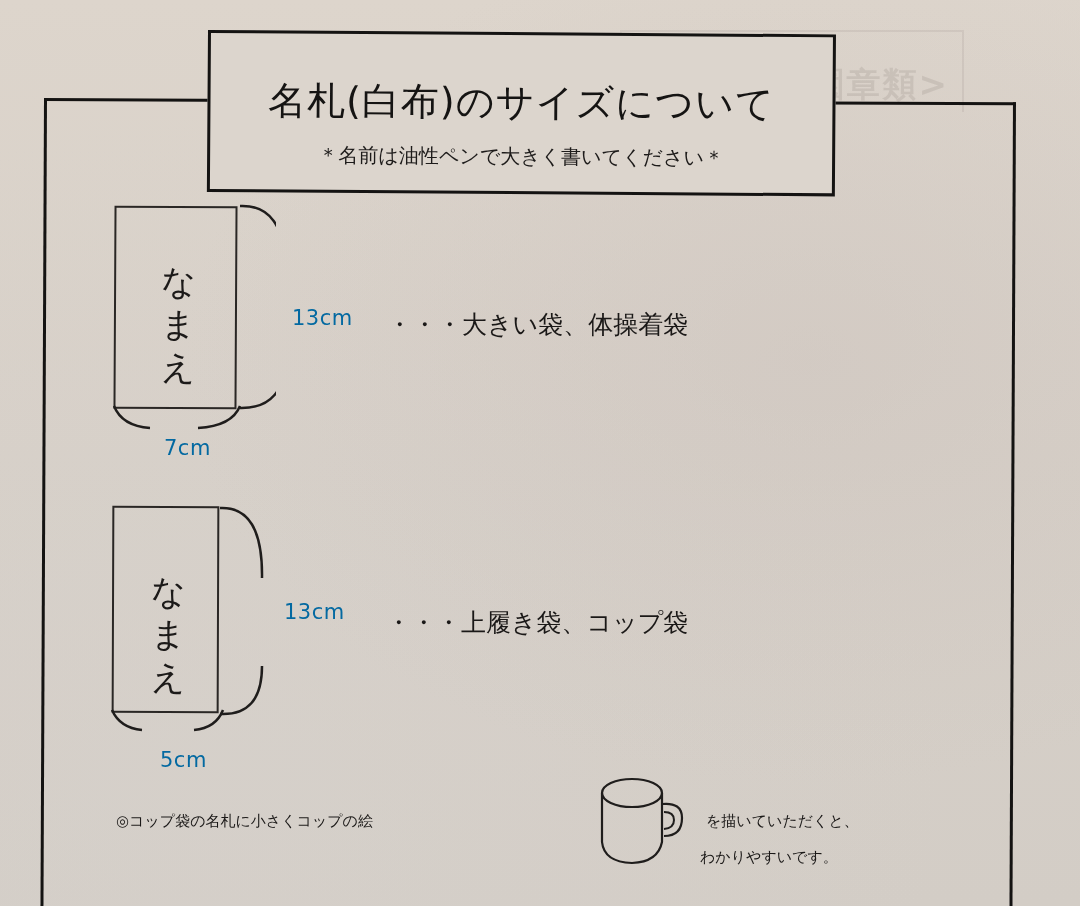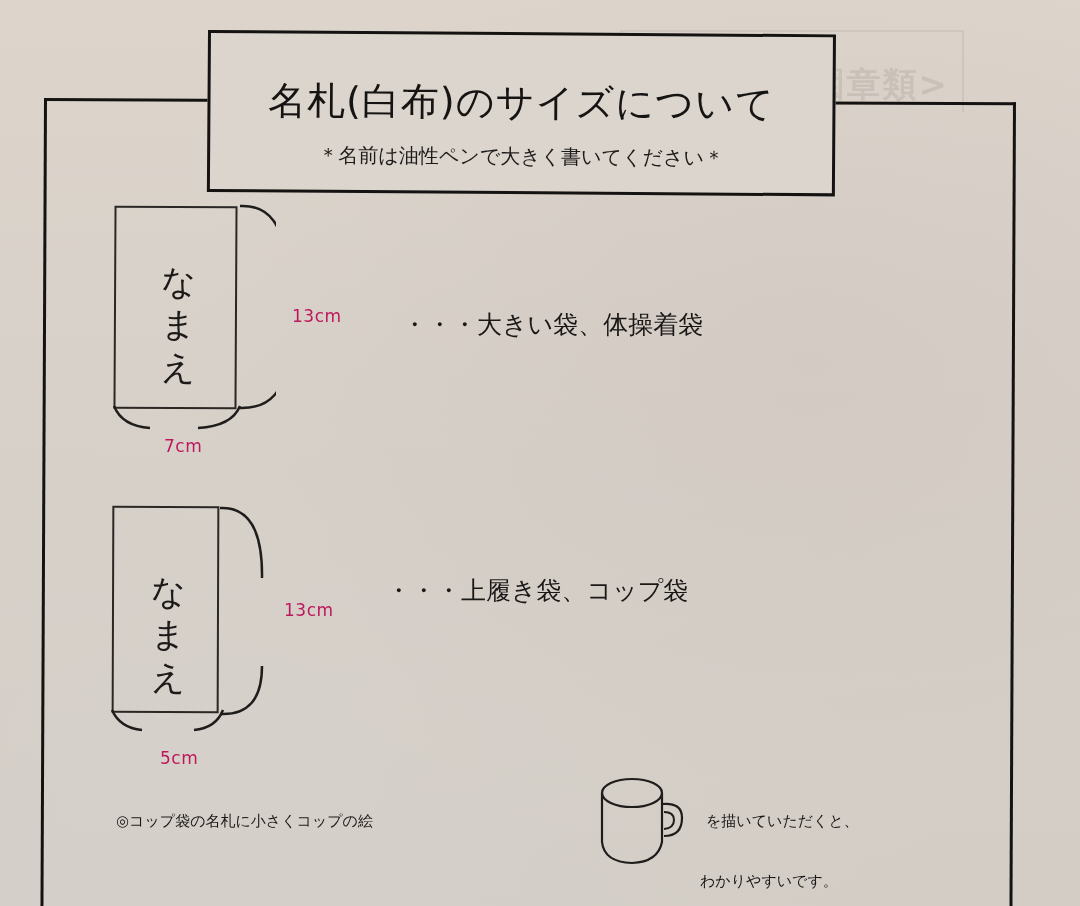--- a/index.html
+++ b/index.html
@@ -87,22 +87,22 @@
     text-orientation: upright;
     font-size: 34px;
     letter-spacing: 4px;
     color: #1c1a19;
   }
   .bracket {
     position: absolute;
   }
   .dim-label {
     position: absolute;
-    font-size: 17px;
-    color: #be185d;
+    font-size: 21px;
+    color: #0369a1;
     letter-spacing: 0.5px;
   }
   .usage-label {
     position: absolute;
     font-size: 25px;
     color: #1a1817;
     white-space: nowrap;
   }
   .note-line {
     position: absolute;
@@ -137,43 +137,43 @@
   <svg class="bracket" style="left:236px; top:204px;" width="40" height="210">
     <path d="M4 2 Q48 0 50 65" stroke="#1f1d1c" stroke-width="2.5" fill="none"></path>
     <path d="M50 150 Q50 205 4 204" stroke="#1f1d1c" stroke-width="2.5" fill="none"></path>
   </svg>
   <svg class="bracket" style="left:112px; top:404px;" width="130" height="30">
     <path d="M2 2 Q10 22 38 24" stroke="#1f1d1c" stroke-width="2.5" fill="none"></path>
     <path d="M86 24 Q120 22 128 2" stroke="#1f1d1c" stroke-width="2.5" fill="none"></path>
   </svg>
   <div class="dim-label" style="left:292px; top:306px;">13cm</div>
   <div class="dim-label" style="left:164px; top:436px;">7cm</div>
-  <div class="usage-label" style="left:402px; top:308px;">・・・大きい袋、体操着袋</div>
+  <div class="usage-label" style="left:387px; top:308px;">・・・大きい袋、体操着袋</div>
 </div>
 
 <div>
   <div class="label-card" style="left:112px; top:506px; width:107px; height:207px; transform: rotate(0.2deg);">
     <div class="card-name" style="left:32px; top:44px;">なまえ</div>
   </div>
   <svg class="bracket" style="left:218px; top:506px;" width="50" height="220">
     <path d="M2 2 Q45 0 44 72" stroke="#1f1d1c" stroke-width="2.5" fill="none"></path>
     <path d="M44 160 Q44 210 2 208" stroke="#1f1d1c" stroke-width="2.5" fill="none"></path>
   </svg>
   <svg class="bracket" style="left:110px; top:708px;" width="115" height="30">
     <path d="M2 2 Q10 20 32 22" stroke="#1f1d1c" stroke-width="2.5" fill="none"></path>
     <path d="M84 22 Q106 20 113 2" stroke="#1f1d1c" stroke-width="2.5" fill="none"></path>
   </svg>
   <div class="dim-label" style="left:284px; top:600px;">13cm</div>
   <div class="dim-label" style="left:160px; top:748px;">5cm</div>
-  <div class="usage-label" style="left:386px; top:574px;font-family:Liberation Serif, serif;">・・・上履き袋、コップ袋</div>
+  <div class="usage-label" style="left:386px; top:606px;font-family:Liberation Serif, serif;">・・・上履き袋、コップ袋</div>
 </div>
 
 <div>
   <div class="note-line" style="left:116px; top:812px;">◎コップ袋の名札に小さくコップの絵</div>
   <svg class="cup" width="96" height="92" viewBox="0 0 96 92">
     <ellipse cx="34" cy="17" rx="30" ry="14" fill="none" stroke="#1f1d1c" stroke-width="2.2"></ellipse>
     <path d="M4 17 L4 66 Q6 86 34 87 Q60 86 64 66 L64 17" fill="none" stroke="#1f1d1c" stroke-width="2.2"></path>
     <path d="M64 28 Q84 26 84 42 Q84 60 66 60" fill="none" stroke="#1f1d1c" stroke-width="2.2"></path>
     <path d="M66 36 Q76 36 76 44 Q76 52 66 53" fill="none" stroke="#1f1d1c" stroke-width="2"></path>
   </svg>
   <div class="note-line" style="left:690px; top:812px;margin-left:16px;">を描いていただくと、</div>
-  <div class="note-line" style="left:700px; top:848px;margin-top:24px;">わかりやすいです。</div>
+  <div class="note-line" style="left:700px; top:848px;">わかりやすいです。</div>
 </div>
 
 </body></html>

